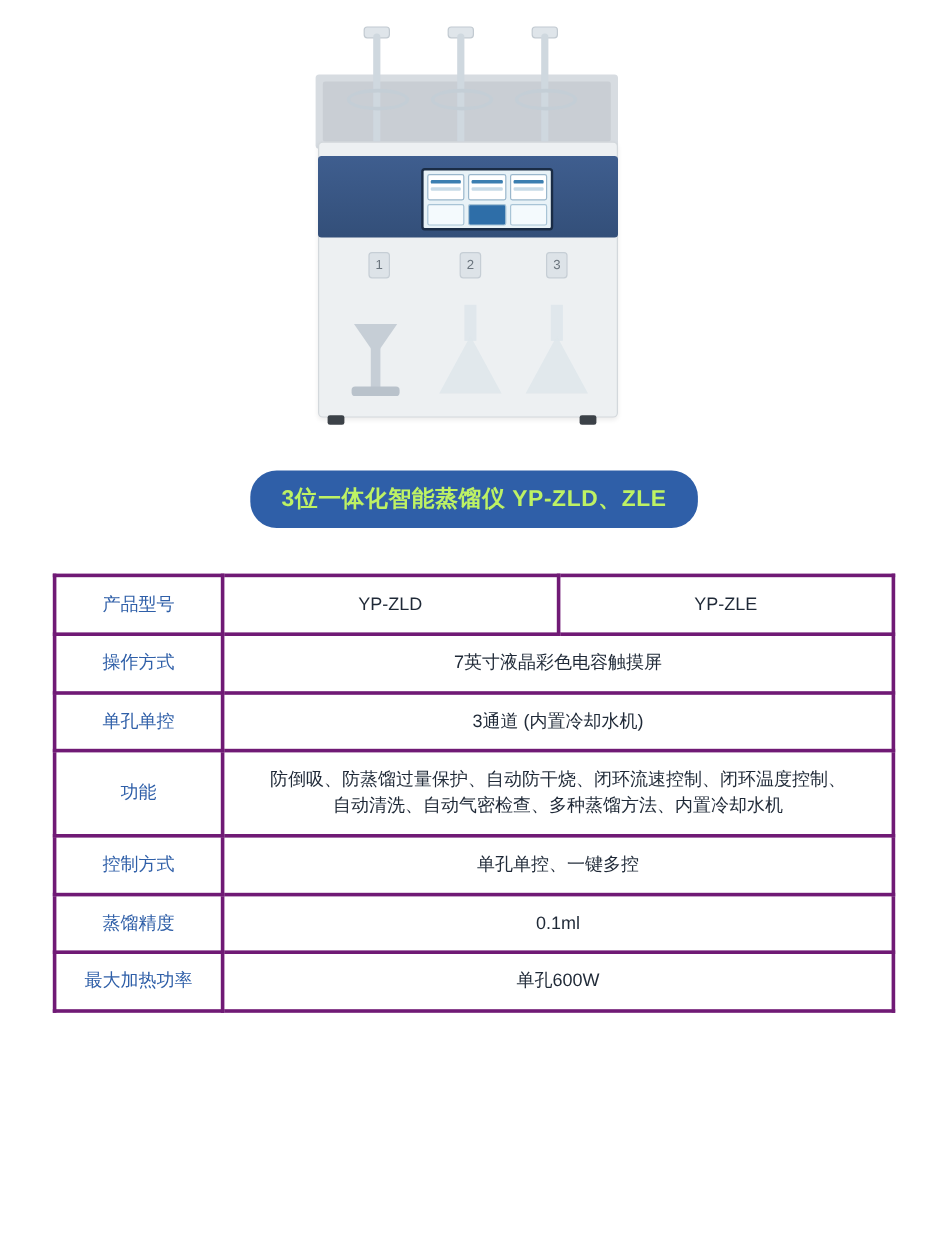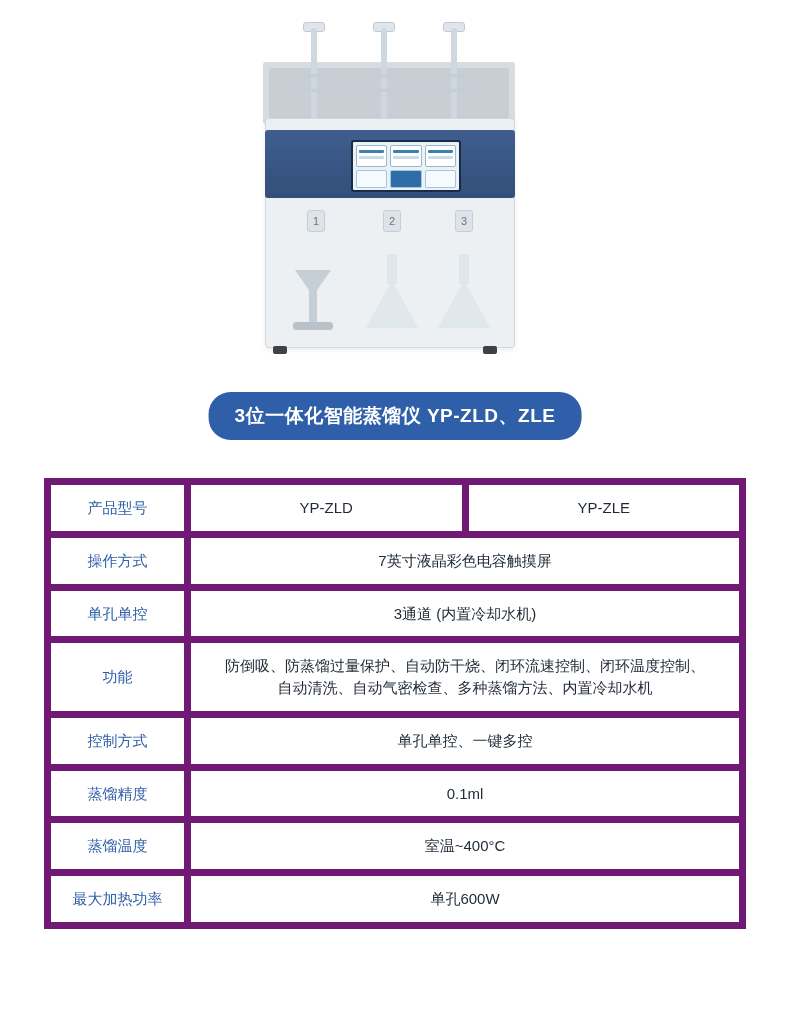--- a/index.html
+++ b/index.html
@@ -182,42 +182,42 @@
   .feet.l { left: 18px; top: 328px; }
   .feet.r { left: 228px; top: 328px; }
 
   
   .title-pill {
     position: absolute;
     left: 50%;
     transform: translateX(-50%);
     top: 392px;
     background: #2f5fa8;
-    color: #ffffff;
+    color: #bef264;
     font-size: 19px;
     font-weight: bold;
     padding: 11px 26px;
     border-radius: 22px;
     white-space: nowrap;
     letter-spacing: 0.5px;
   }
 
   
   .spec-wrap {
     position: absolute;
     left: 44px; top: 478px;
     width: 702px;
   }
   table.spec {
     width: 100%;
     border-collapse: collapse;
     table-layout: fixed;
   }
   table.spec td {
-    border: 7px solid #701a75;
+    border: 3px solid #701a75;
     font-size: 15px;
     color: #1f2937;
     text-align: center;
     vertical-align: middle;
     padding: 12px 6px;
     line-height: 1.45;
   }
   table.spec td.label {
     width: 140px;
     color: #2f5fa8;
@@ -306,24 +306,20 @@
         </tr>
         <tr>
           <td class="label">控制方式</td>
           <td colspan="2">单孔单控、一键多控</td>
         </tr>
         <tr>
           <td class="label">蒸馏精度</td>
           <td colspan="2">0.1ml</td>
         </tr>
         <tr>
-          <td class="label">蒸馏温度</td>
-          <td colspan="2">室温~400°C</td>
-        </tr>
-        <tr>
           <td class="label">最大加热功率</td>
           <td colspan="2">单孔600W</td>
         </tr>
       </tbody>
     </table>
   </div>
 
 </div>
 
 </body></html>

